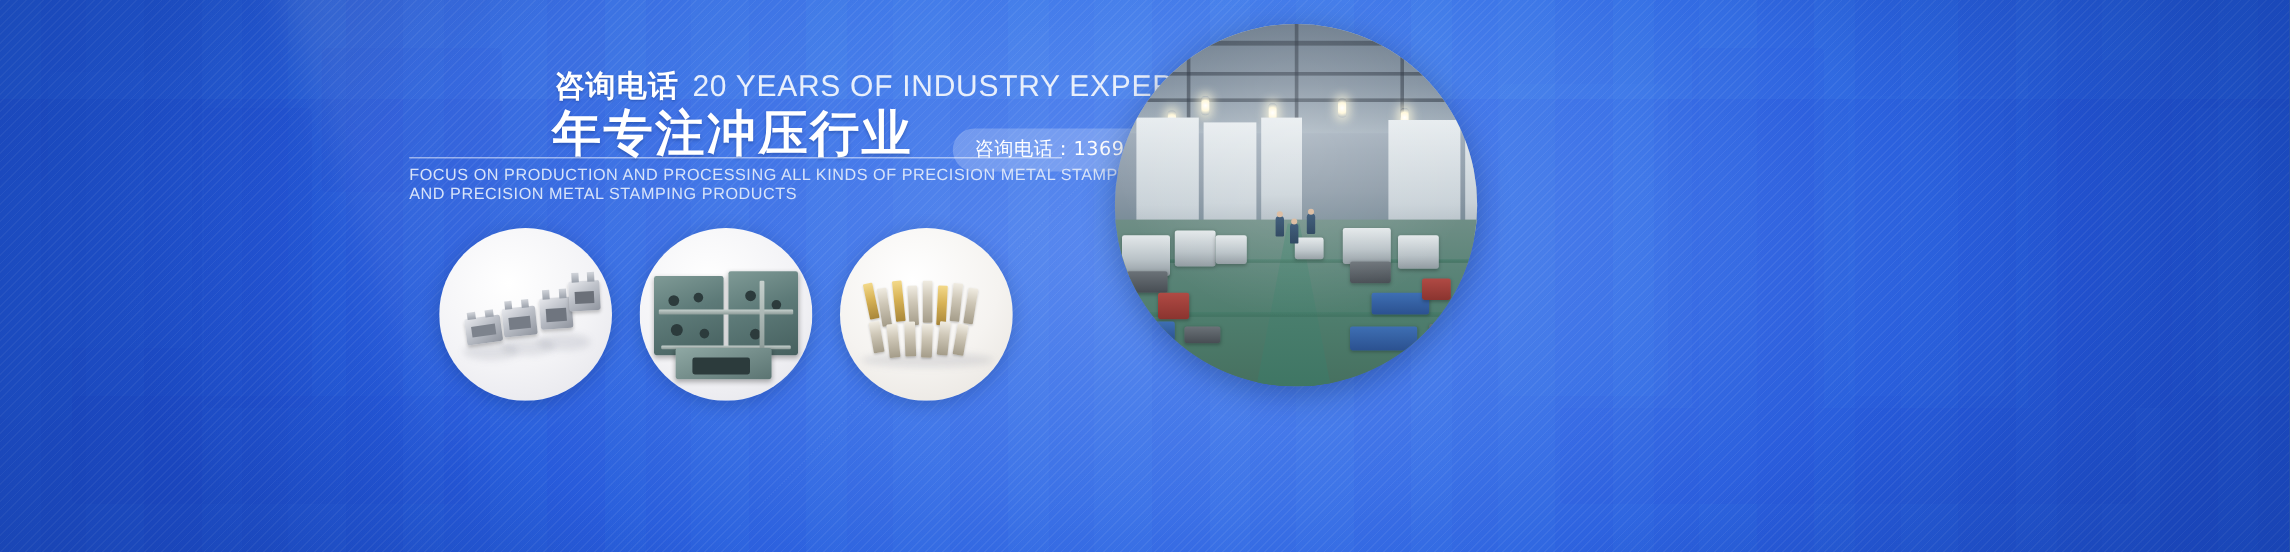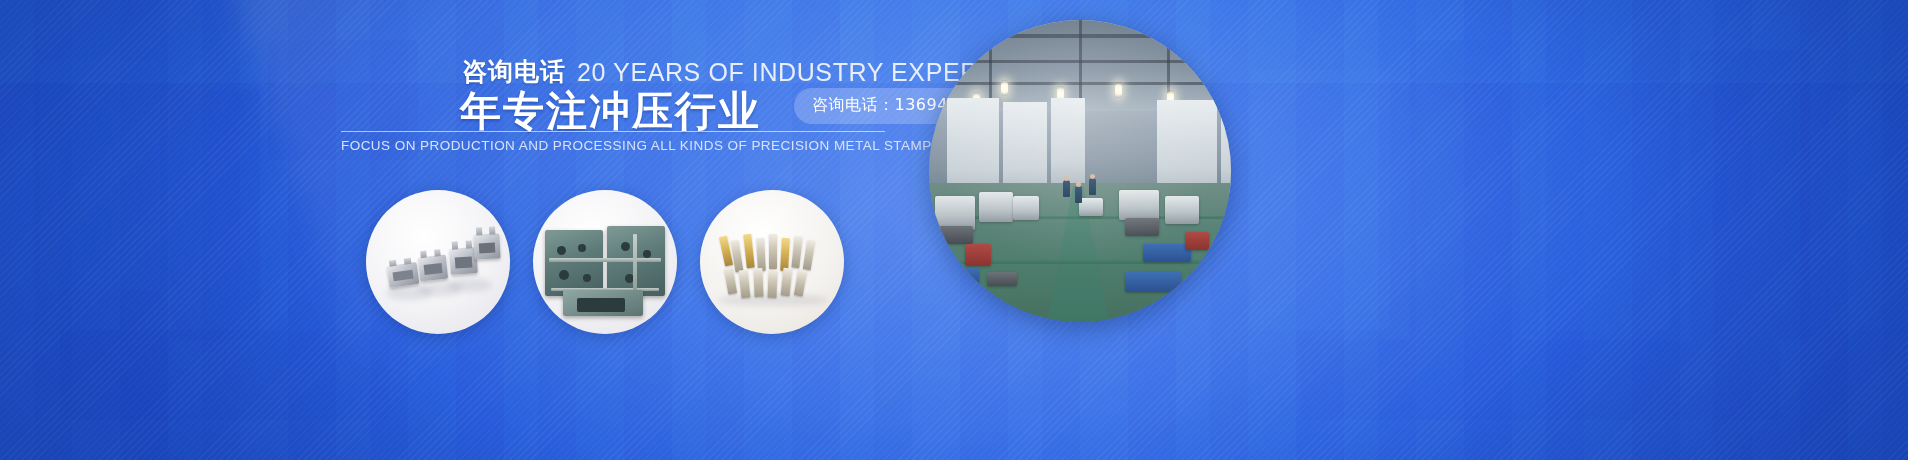--- a/index.html
+++ b/index.html
@@ -82,21 +82,21 @@
   }
   .line1 .en{
     font-size:25px; font-weight:300; color:#e8effb;
     letter-spacing:.6px;
     font-family:"Liberation Sans", sans-serif;
     position:relative; top:-1px;
   }
 
   .line2{
     position:absolute; left:460px; top:84px;
-    display:flex; align-items:flex-start; gap:33px;
+    display:flex; align-items:flex-end; gap:33px;
     white-space:nowrap;
   }
   .line2 .cn-big{
     font-size:41px; font-weight:bold; color:#ffffff;
     letter-spacing:2px;
     font-family:"DejaVu Sans","Liberation Sans",sans-serif;
     text-shadow:0 2px 3px rgba(0,30,90,.30);
   }
   .phone-pill{
     background:rgba(255,255,255,.22);
@@ -280,20 +280,21 @@
 
     <div class="line2">
       <span class="cn-big">年专注冲压行业</span>
       <span class="phone-pill">咨询电话：13694922701</span>
     </div>
 
     <div class="divider"></div>
 
     <div class="sub">
       <div>FOCUS ON PRODUCTION AND PROCESSING ALL KINDS OF PRECISION METAL STAMPING MOLDS</div>
+      <div>AND PRECISION METAL STAMPING PRODUCTS</div>
     </div>
 
     <div class="circ prod prod-1">
       <div class="prod-bg"></div>
       <div class="shadow-soft" style="left:20px; top:96px; width:46px; height:14px;"></div>
       <div class="shadow-soft" style="left:52px; top:92px; width:44px; height:14px;"></div>
       <div class="shadow-soft" style="left:82px; top:88px; width:44px; height:14px;"></div>
 
       <div class="conn" style="left:22px; top:74px; width:30px; height:22px; transform:rotate(-8deg);">
         <i style="left:3px; top:-5px; width:7px; height:6px;"></i>

